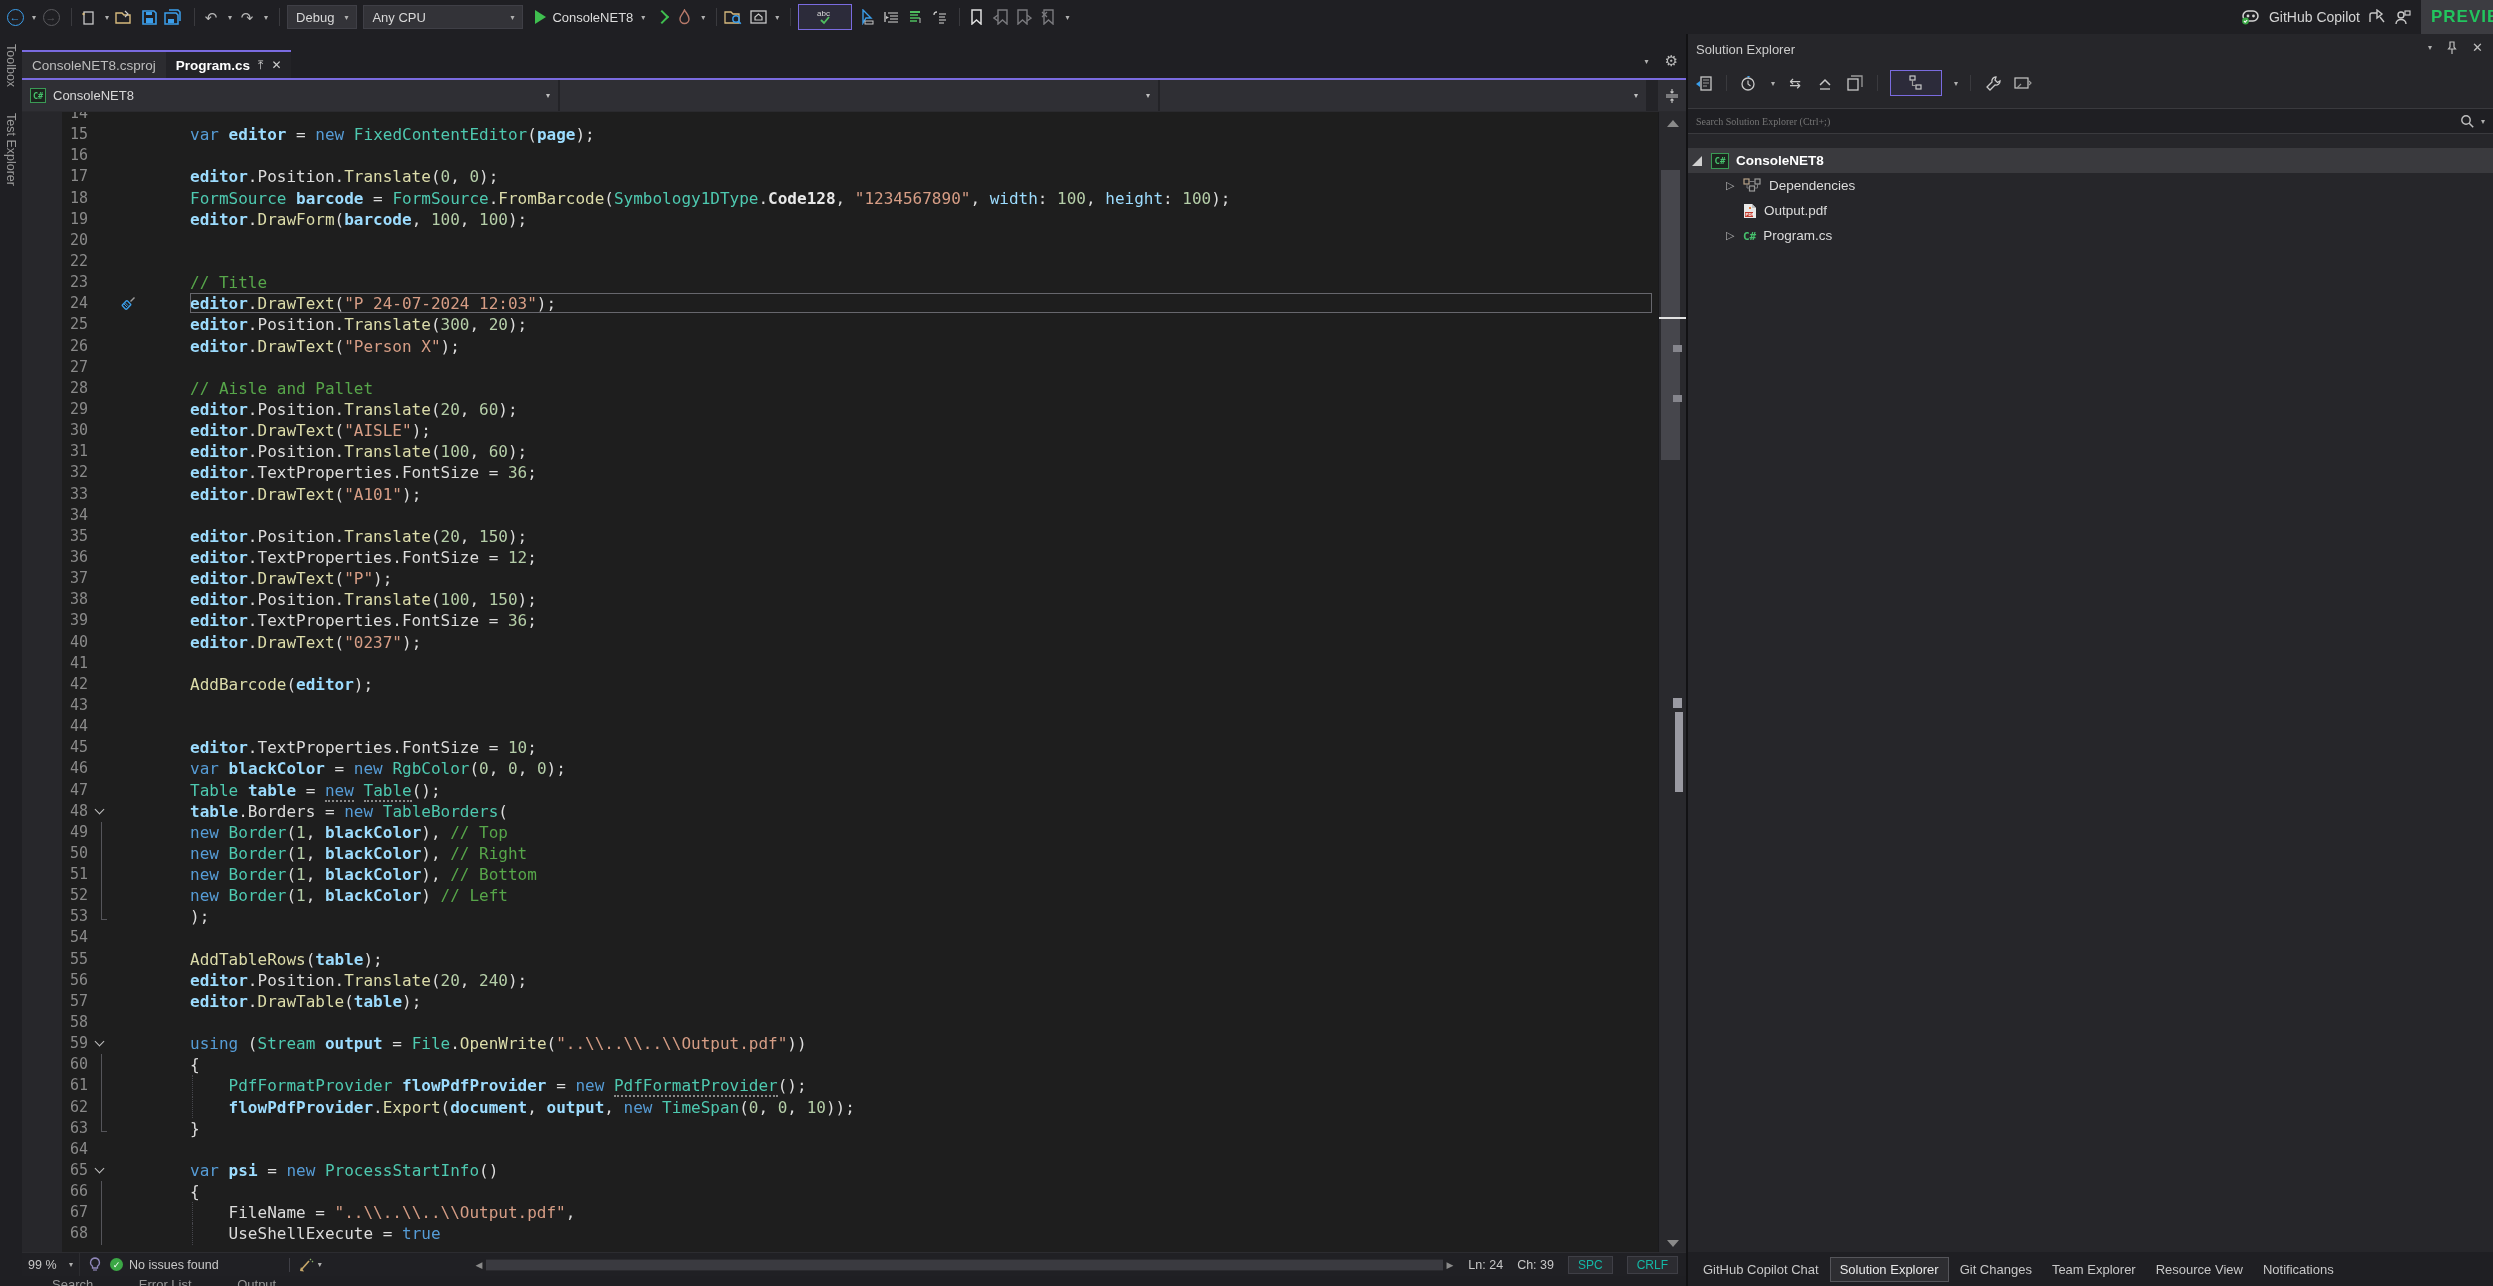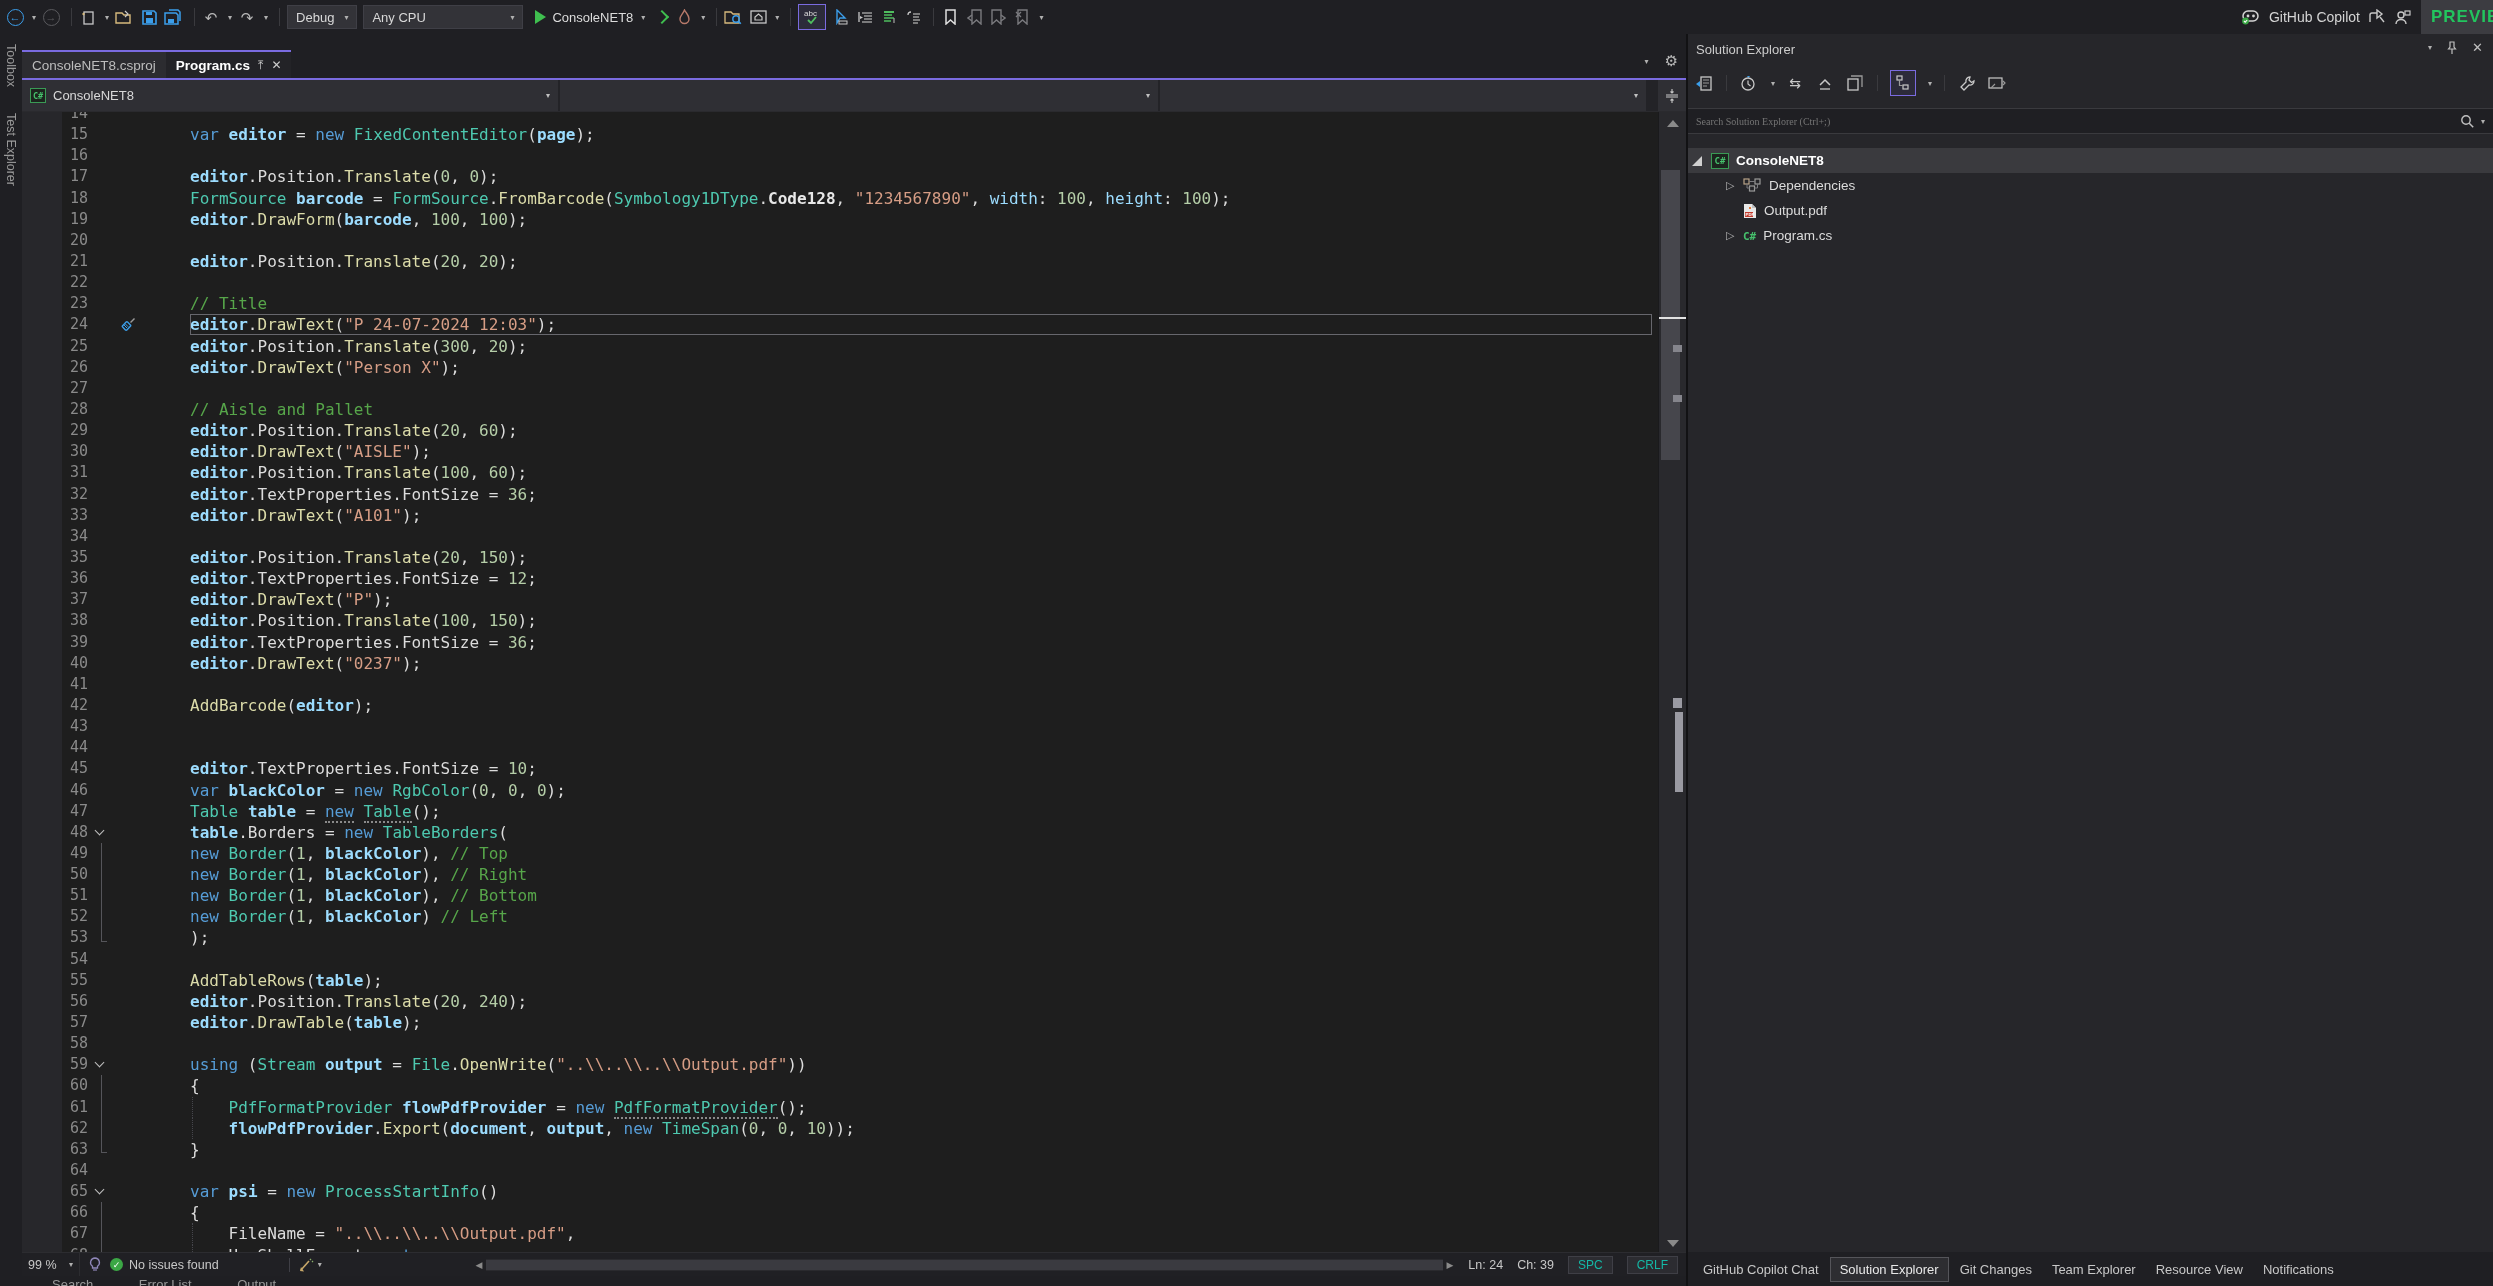--- a/index.html
+++ b/index.html
@@ -17,21 +17,21 @@
   .tsep{width:1px;height:18px;background:#3a3a3e;margin:0 7px;}
   .tbtn{display:flex;align-items:center;justify-content:center;min-width:18px;height:24px;color:#c8c8c8;}
   .caret{font-size:8px;color:#b0b0b0;margin-left:2px;}
   .circle-arrow{width:17px;height:17px;border-radius:50%;border:1.5px solid #3b9eea;color:#3b9eea;font-size:11px;display:flex;align-items:center;justify-content:center;line-height:1;}
   .circle-arrow.disabled{border-color:#5a5a5e;color:#5a5a5e;}
   .ddbox{height:24px;background:#333338;border:1px solid #3f3f46;display:flex;align-items:center;padding:0 8px;gap:8px;color:#d8d8d8;}
   .runbtn{display:flex;align-items:center;gap:6px;color:#dcdcdc;font-size:13px;}
   .play{width:0;height:0;border-left:11px solid #3fbf4f;border-top:7px solid transparent;border-bottom:7px solid transparent;}
   .play-outline{width:10px;height:10px;border-right:2px solid #3fbf4f;border-top:2px solid #3fbf4f;transform:rotate(45deg);margin-left:4px;}
   .unicon{font-size:15px;color:#b8b8b8;line-height:1;}
-  .boxed-toggle{border:1px solid var(--accent);background:#2c2b3a;padding:1px 3px;display:flex;align-items:center;height:26px;}
+  .boxed-toggle{border:1px solid var(--accent);background:#2c2b3a;padding:1px 16px;display:flex;align-items:center;height:26px;}
   .toolbar-right{position:absolute;right:0;top:0;height:34px;display:flex;align-items:center;gap:10px;}
   .preview-badge{height:34px;background:#3c3c41;color:#22c55e;font-weight:bold;font-size:17px;letter-spacing:1px;display:flex;align-items:center;padding:0 10px;width:72px;overflow:hidden;white-space:nowrap;}
   .copilot-wrap{display:flex;align-items:center;gap:8px;color:#d4d4d4;font-size:14px;}
 
   
   .main{flex:1;display:flex;min-height:0;}
   .sidestrip{width:22px;background:var(--chrome);display:flex;flex-direction:column;align-items:center;gap:26px;padding-top:10px;flex:0 0 auto;}
   .vtab{writing-mode:vertical-rl;color:#9a9a9a;font-size:12.5px;white-space:nowrap;}
 
   .editor-col{width:1664px;flex:0 0 auto;display:flex;flex-direction:column;background:var(--editor-bg);position:relative;}
@@ -431,25 +431,20 @@
             </div>
             <div class="crow">
               <span class="ln">19</span>
               <span class="gl"></span>
               <span class="ct"><span class="tk p">        </span><span class="tk v">editor</span><span class="tk p">.</span><span class="tk m">DrawForm</span><span class="tk p">(</span><span class="tk v">barcode</span><span class="tk p">, </span><span class="tk n">100</span><span class="tk p">, </span><span class="tk n">100</span><span class="tk p">);</span></span>
             </div>
             <div class="crow">
               <span class="ln">20</span>
               <span class="gl"></span>
               <span class="ct"></span>
-            </div>
-            <div class="crow">
-              <span class="ln">21</span>
-              <span class="gl"></span>
-              <span class="ct"><span class="tk p">        </span><span class="tk v">editor</span><span class="tk p">.Position.</span><span class="tk m">Translate</span><span class="tk p">(</span><span class="tk n">20</span><span class="tk p">, </span><span class="tk n">20</span><span class="tk p">);</span></span>
             </div>
             <div class="crow">
               <span class="ln">22</span>
               <span class="gl"></span>
               <span class="ct"></span>
             </div>
             <div class="crow">
               <span class="ln">23</span>
               <span class="gl"></span>
               <span class="ct"><span class="tk p">        </span><span class="tk c">// Title</span></span>

